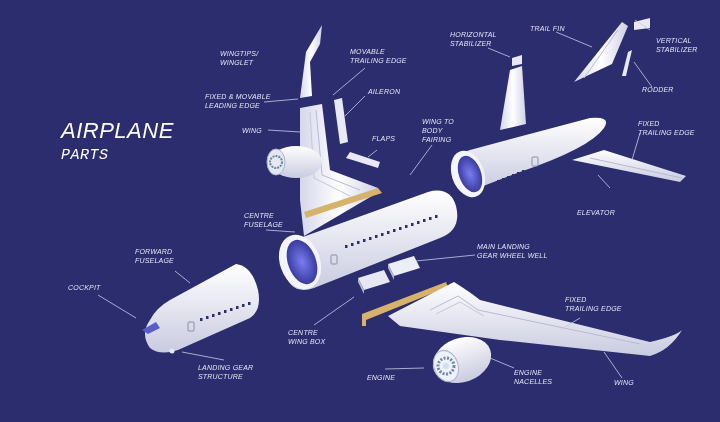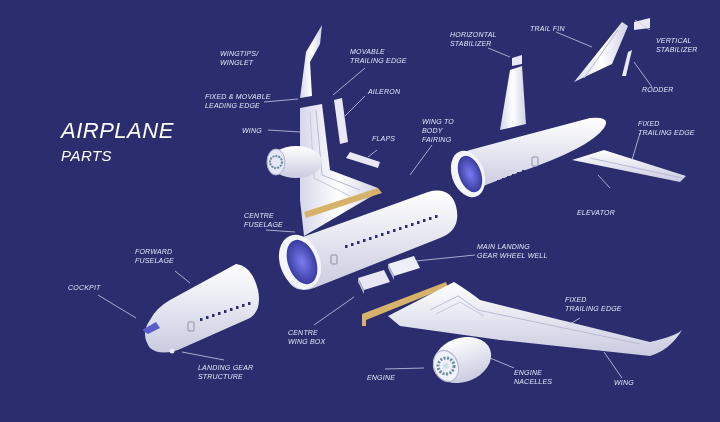--- a/index.html
+++ b/index.html
@@ -1,20 +1,20 @@
 <!DOCTYPE html>
 <html><head>
 <meta charset="utf-8">
 <style>
   html, body { margin: 0; padding: 0; }
   body { width: 720px; height: 422px; background: #2b2d6e; overflow: hidden; position: relative; font-family: "DejaVu Sans", sans-serif; }
   #canvas { position: absolute; left: 0; top: 0; width: 720px; height: 422px; }
   .title { position: absolute; left: 38px; color: #ffffff; font-style: italic; font-family: "Liberation Sans", sans-serif; letter-spacing: 0.5px; margin-left: 23px; }
   .title.main { top: 118px; font-size: 22px; }
-  .title.sub { top: 147px; font-size: 15px; }
+  .title.sub { top: 147px; font-size: 15px; font-family: Liberation Mono, monospace; }
   .lbl { position: absolute; color: #e4e6f6; font-size: 7px; line-height: 9px; font-style: italic; font-family: "Liberation Sans", sans-serif; text-transform: uppercase; white-space: pre-line; letter-spacing: 0.2px; }
 </style>
 </head>
 <body>
 
 <svg id="canvas" viewBox="0 0 720 422" xmlns="http://www.w3.org/2000/svg">
   <defs>
     <linearGradient id="gWhite" x1="0" y1="0" x2="0" y2="1">
       <stop offset="0" stop-color="#ffffff"></stop>
       <stop offset="1" stop-color="#c9cbe0"></stop>

